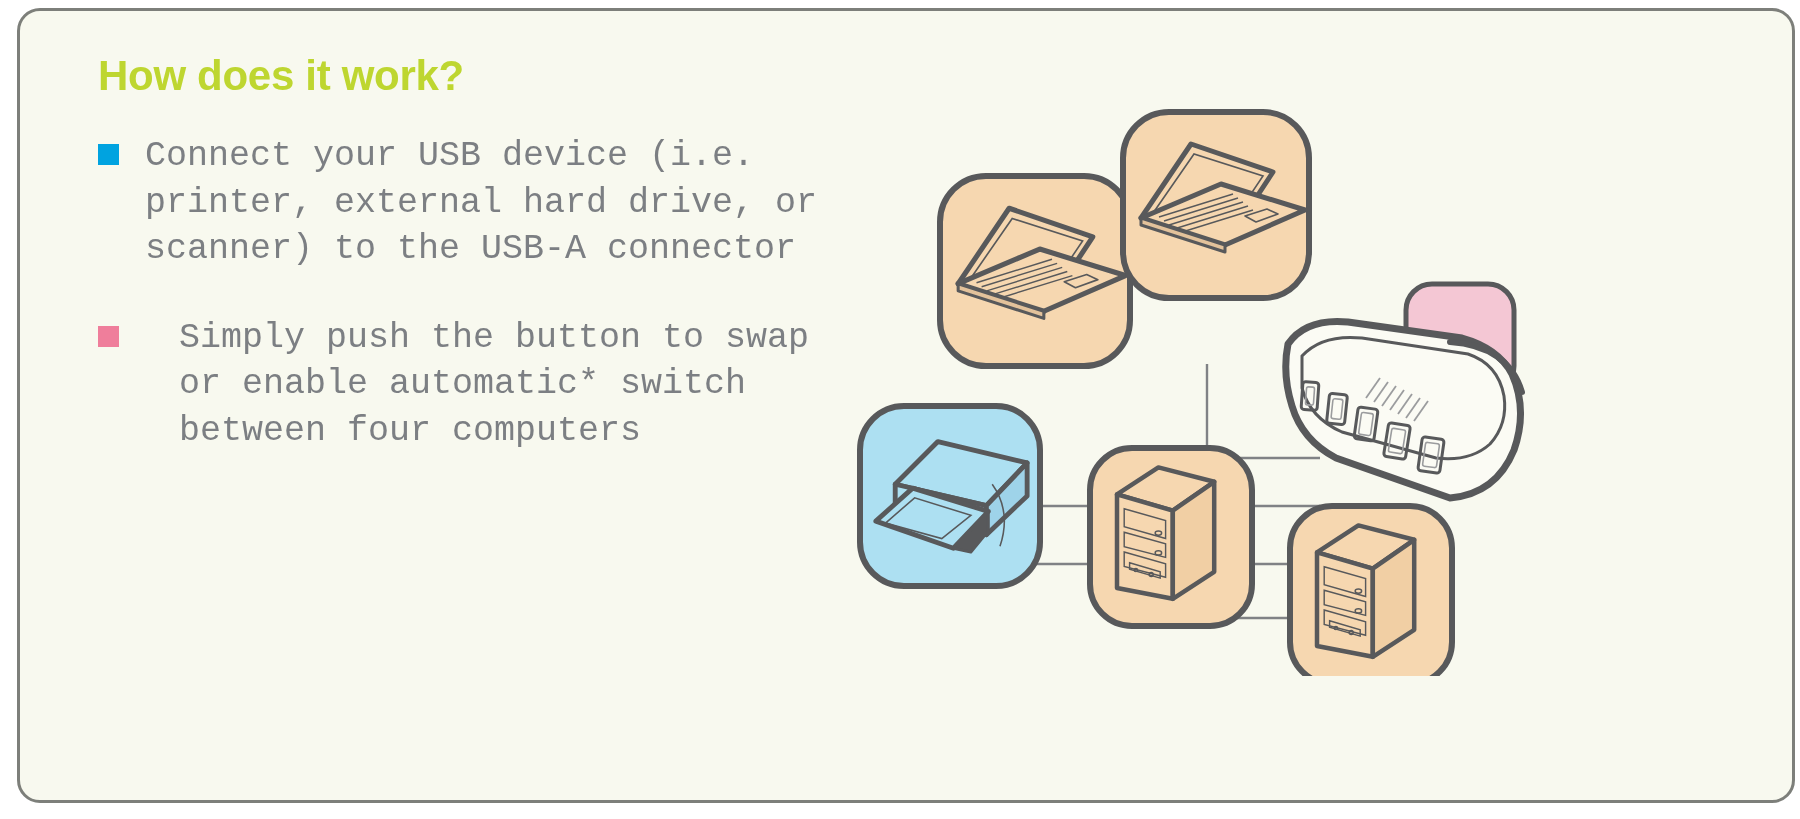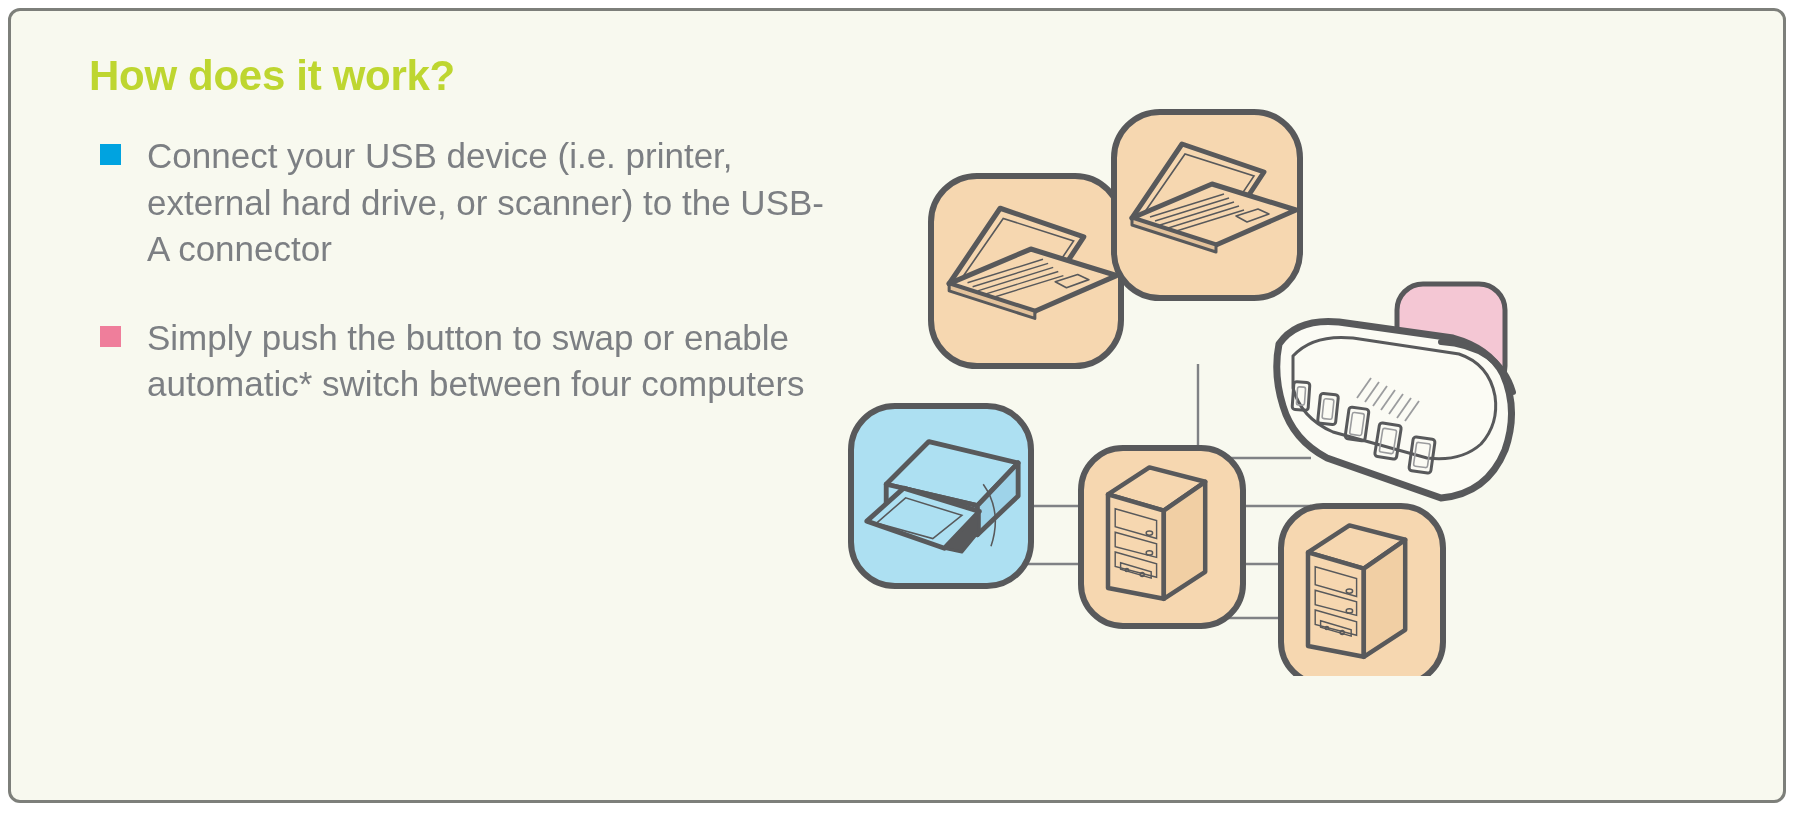--- a/index.html
+++ b/index.html
@@ -9,28 +9,28 @@
   }
   body {
     width: 1800px;
     height: 819px;
     font-family: "Liberation Sans", sans-serif;
     overflow: hidden;
   }
 
   .card {
     position: absolute;
-    left: 8px;
+    left: 17px;
     top: 8px;
     width: 1778px;
     height: 795px;
     box-sizing: border-box;
     background: #f8f9ef;
     border: 3px solid #7d7f7a;
-    border-radius: 12px;
+    border-radius: 23px;
   }
 
   
   .content {
     position: absolute;
     left: 78px;
     top: 42px;
     width: 760px;
   }
 
@@ -38,29 +38,30 @@
     font-size: 42px;
     font-weight: bold;
     color: #bed630;
     letter-spacing: -0.3px;
     margin: 0 0 34px 0;
     line-height: 1.1;
   }
 
   .bullet-list {
     list-style: none;
-    margin: 11px;
+    margin: 0;
     padding: 0;
+    font-family: Liberation Mono, monospace;
   }
   .bullet-item {
     display: flex;
     align-items: flex-start;
     margin-bottom: 42px;
   }
-  .bullet-item:last-child { margin-bottom: 0; }
+  .bullet-item:last-child { margin-bottom: 0; gap: 34px; }
 
   .bullet-marker {
     width: 21px;
     height: 21px;
     flex: 0 0 21px;
     margin-top: 11px;
     margin-right: 26px;
   }
 
   .bullet-text {

